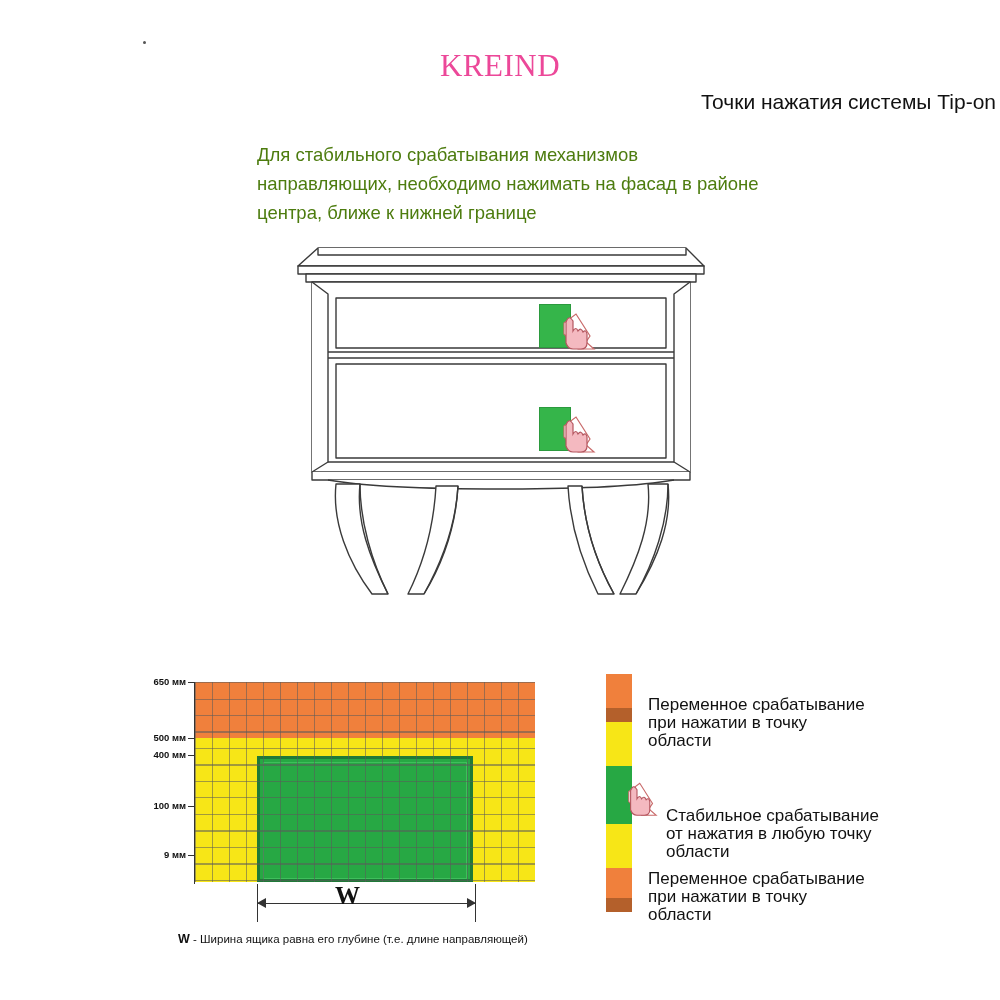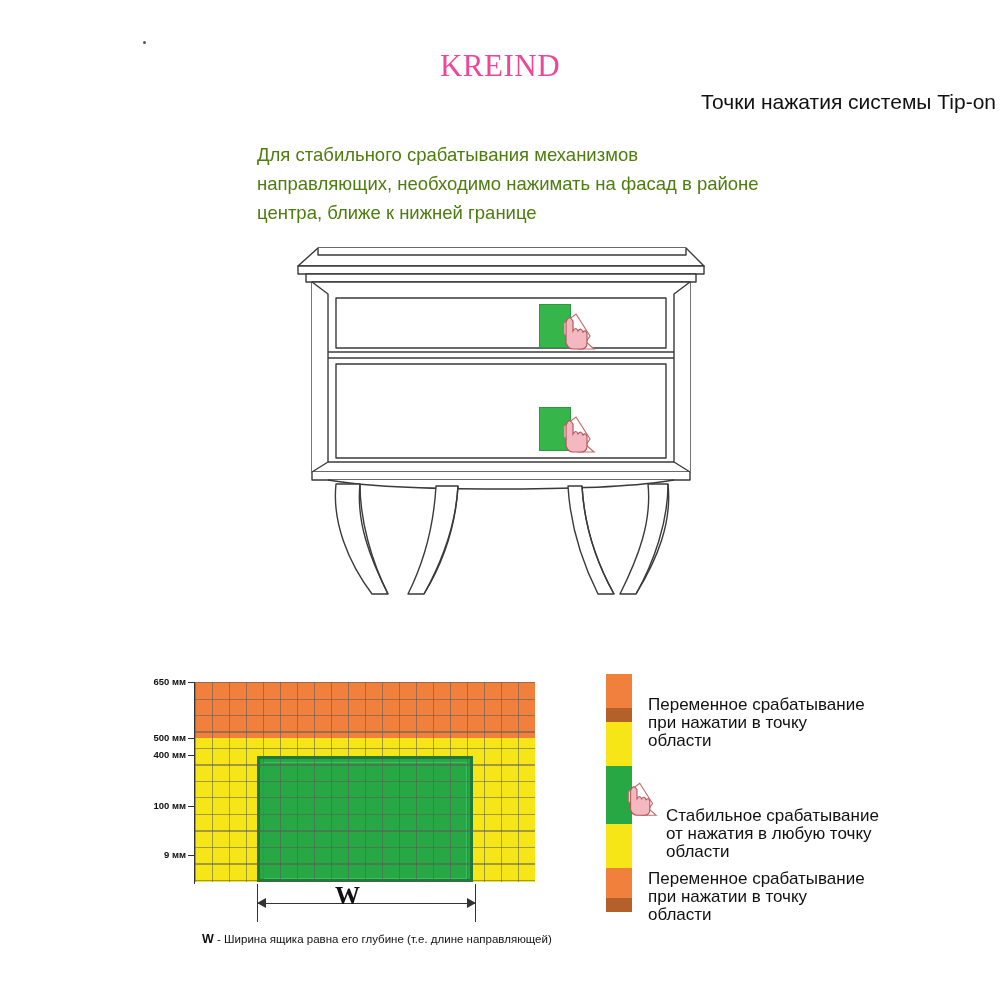--- a/index.html
+++ b/index.html
@@ -188,21 +188,20 @@
     font-weight: bold;
     font-family: "Liberation Serif", serif;
     color: #111;
   }
   .caption {
     position: absolute;
     left: 58px;
     top: 272px;
     font-size: 11.5px;
     color: #111;
-    margin-left: 24px;
   }
   .caption b { font-size: 12.5px; }
   
   .legend {
     position: absolute;
     left: 486px;
     top: 14px;
     width: 280px;
     height: 245px;
   }

